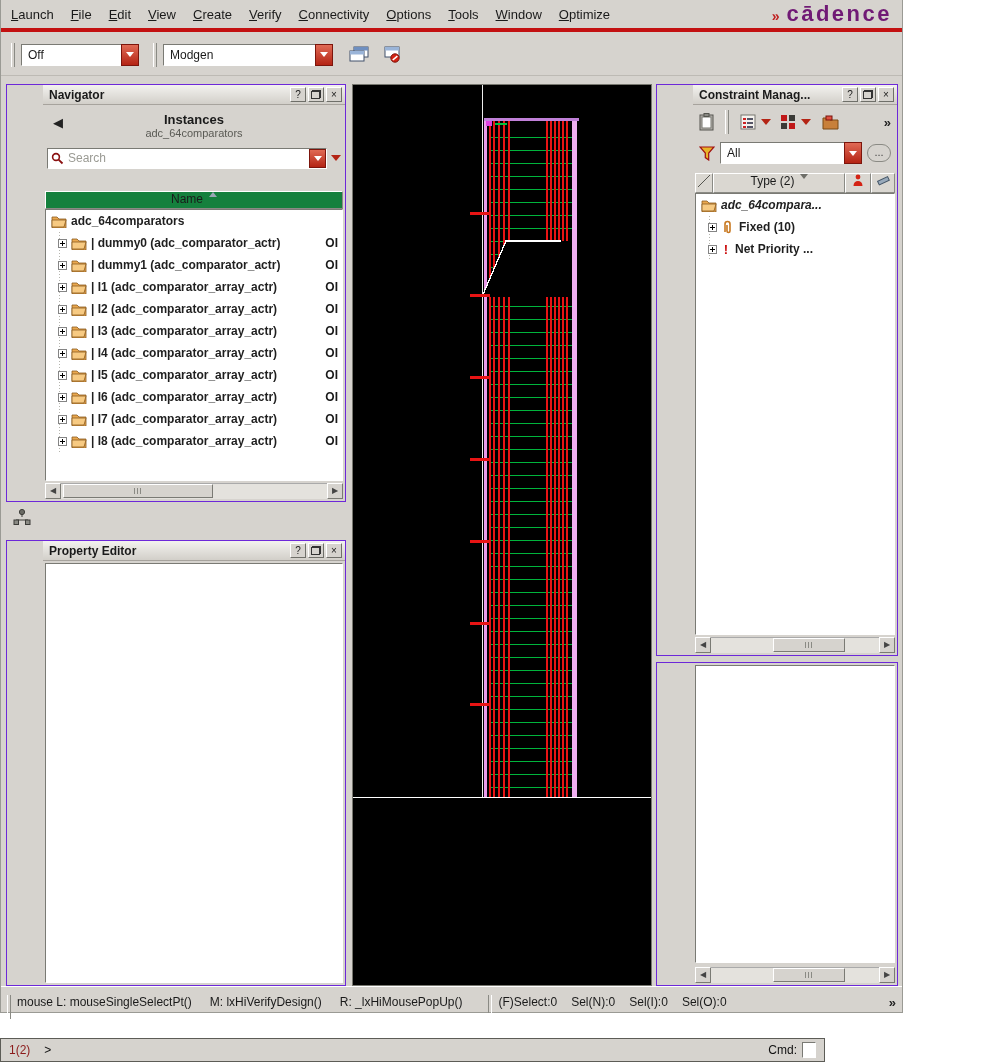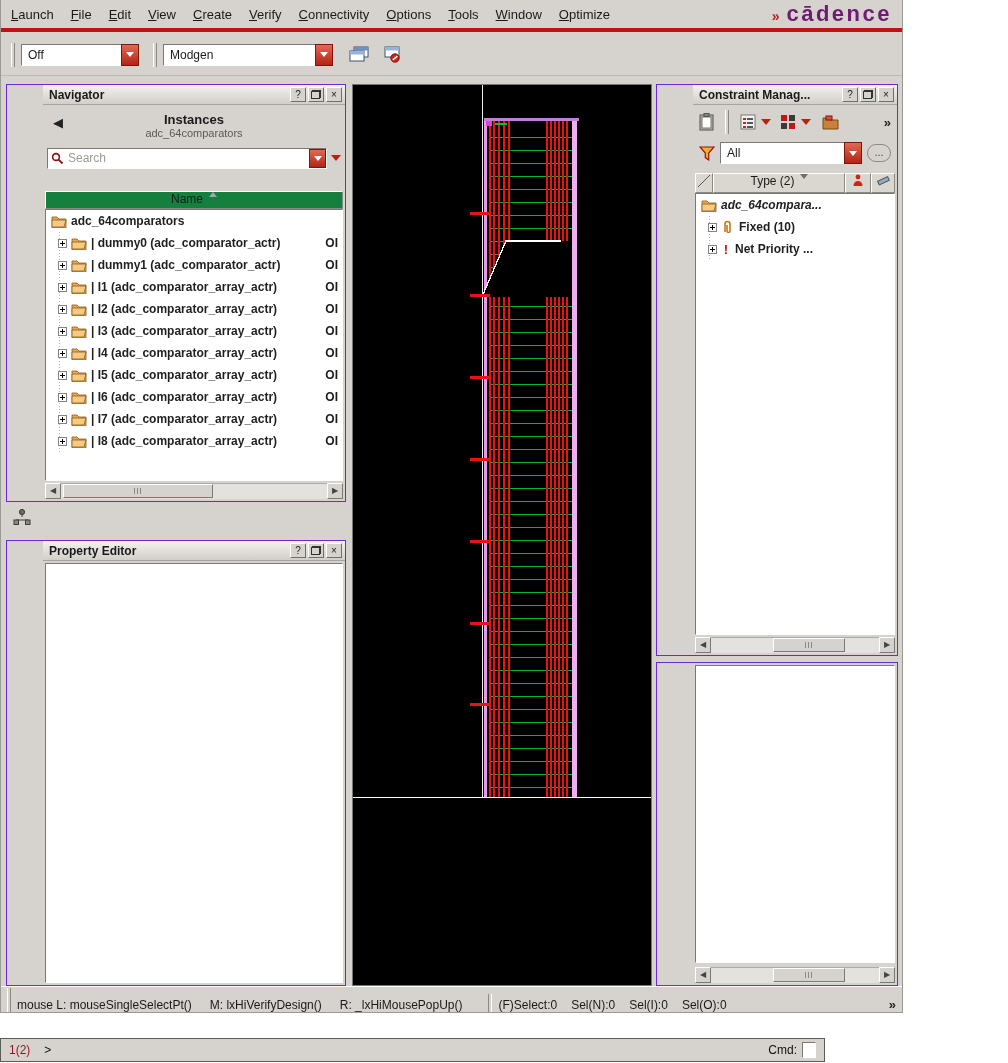--- a/index.html
+++ b/index.html
@@ -79,21 +79,21 @@
   .cm-filter .combo{flex:1;}
   .cm-filter .combo-text{flex:1;}
   .more-btn{width:24px;height:18px;border-radius:9px;background:#d6d3ce;border:1px solid #8a8a84;font-size:11px;line-height:15px;text-align:center;color:#444;cursor:pointer;}
   .cm-header{flex:0 0 20px;margin:6px 2px 0 2px;display:flex;align-items:stretch;background:#dad7d1;}
   .cm-hcell{border:1px solid;border-color:#fff #8a8a84 #8a8a84 #fff;display:flex;align-items:flex-start;justify-content:center;gap:5px;font-size:12px;}
   .sort-dn{width:0;height:0;border-left:4px solid transparent;border-right:4px solid transparent;border-top:5px solid #6f6f69;}
   .excl{color:#cc1010;font-weight:bold;font-size:13px;width:10px;text-align:center;}
   .overflow{margin-left:auto;font-weight:bold;font-size:13px;color:#222;cursor:pointer;}
 
   
-  .statusbar{left:1px;top:986px;width:901px;height:26px;background:#d6d3ce;border-top:1px solid #fff;display:flex;align-items:flex-end;padding:0 6px;font-size:12px;}
+  .statusbar{left:1px;top:986px;width:901px;height:26px;background:#d6d3ce;border-top:1px solid #fff;display:flex;align-items:flex-start;padding:8px 6px;font-size:12px;}
   .vsep{width:4px;height:18px;border-left:1px solid #8a8a84;border-right:1px solid #fff;margin:0 7px;}
   .seg{margin-right:18px;}
   .selseg{margin-right:14px;}
   .cmdbar{left:0;top:1038px;width:825px;height:24px;background:#d6d3ce;border:1px solid #5c5c56;display:flex;align-items:center;padding:0 8px;font-size:12px;}
   .line-ind{color:#8b1a1a;}
   .prompt{margin-left:14px;color:#111;}
   .cmd-label{margin-left:auto;color:#111;}
   .cmd-field{width:14px;height:16px;background:#fff;border:1px solid;border-color:#7a7a74 #fff #fff #7a7a74;margin-left:5px;}
   .hier-icon{left:12px;top:508px;cursor:pointer;}
 </style>

